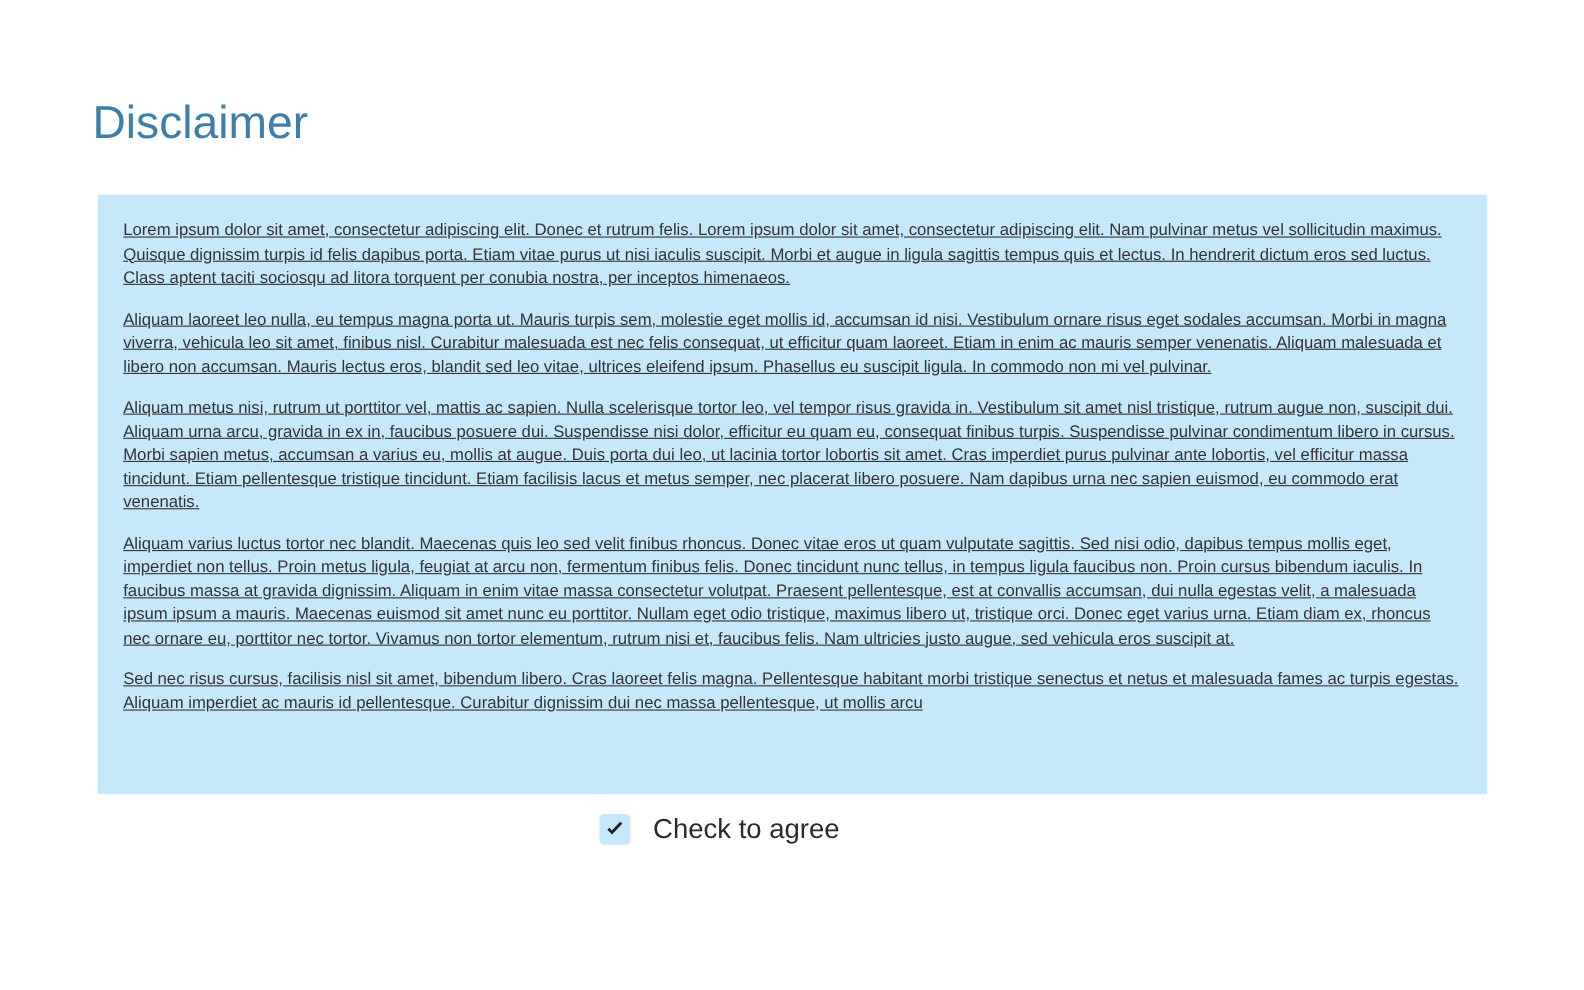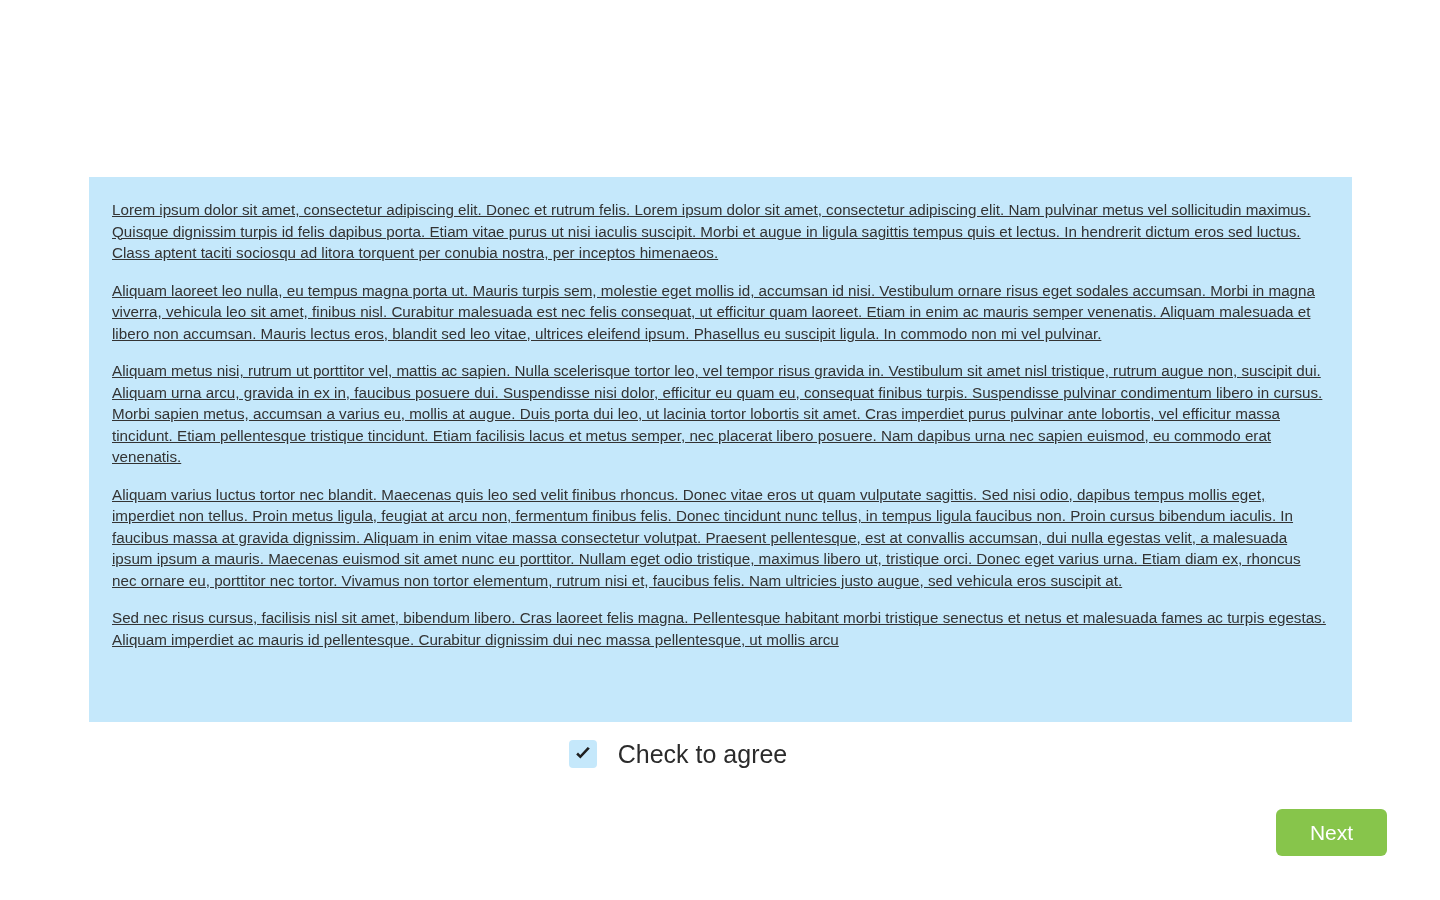--- a/index.html
+++ b/index.html
@@ -80,21 +80,20 @@
 
   
   .agree-row {
     position: absolute;
     left: 0;
     top: 740px;
     width: 1308px;
     display: flex;
     align-items: center;
     justify-content: center;
-    margin-left: 24px;
   }
 
   .agree-checkbox {
     width: 28px;
     height: 28px;
     border-radius: 4px;
     background: #c5e8fb;
     border: none;
     display: flex;
     align-items: center;
@@ -133,35 +132,35 @@
     align-items: center;
     justify-content: center;
     line-height: 1;
   }
 </style>
 </head>
 <body>
 
 <div id="page">
 
+  <h1 class="page-title">Disclaimer</h1>
 
   <div class="disclaimer-box">
     <p>Lorem ipsum dolor sit amet, consectetur adipiscing elit. Donec et rutrum felis. Lorem ipsum dolor sit amet, consectetur adipiscing elit. Nam pulvinar metus vel sollicitudin maximus. Quisque dignissim turpis id felis dapibus porta. Etiam vitae purus ut nisi iaculis suscipit. Morbi et augue in ligula sagittis tempus quis et lectus. In hendrerit dictum eros sed luctus. Class aptent taciti sociosqu ad litora torquent per conubia nostra, per inceptos himenaeos.</p>
     <p>Aliquam laoreet leo nulla, eu tempus magna porta ut. Mauris turpis sem, molestie eget mollis id, accumsan id nisi. Vestibulum ornare risus eget sodales accumsan. Morbi in magna viverra, vehicula leo sit amet, finibus nisl. Curabitur malesuada est nec felis consequat, ut efficitur quam laoreet. Etiam in enim ac mauris semper venenatis. Aliquam malesuada et libero non accumsan. Mauris lectus eros, blandit sed leo vitae, ultrices eleifend ipsum. Phasellus eu suscipit ligula. In commodo non mi vel pulvinar.</p>
     <p>Aliquam metus nisi, rutrum ut porttitor vel, mattis ac sapien. Nulla scelerisque tortor leo, vel tempor risus gravida in. Vestibulum sit amet nisl tristique, rutrum augue non, suscipit dui. Aliquam urna arcu, gravida in ex in, faucibus posuere dui. Suspendisse nisi dolor, efficitur eu quam eu, consequat finibus turpis. Suspendisse pulvinar condimentum libero in cursus. Morbi sapien metus, accumsan a varius eu, mollis at augue. Duis porta dui leo, ut lacinia tortor lobortis sit amet. Cras imperdiet purus pulvinar ante lobortis, vel efficitur massa tincidunt. Etiam pellentesque tristique tincidunt. Etiam facilisis lacus et metus semper, nec placerat libero posuere. Nam dapibus urna nec sapien euismod, eu commodo erat venenatis.</p>
     <p>Aliquam varius luctus tortor nec blandit. Maecenas quis leo sed velit finibus rhoncus. Donec vitae eros ut quam vulputate sagittis. Sed nisi odio, dapibus tempus mollis eget, imperdiet non tellus. Proin metus ligula, feugiat at arcu non, fermentum finibus felis. Donec tincidunt nunc tellus, in tempus ligula faucibus non. Proin cursus bibendum iaculis. In faucibus massa at gravida dignissim. Aliquam in enim vitae massa consectetur volutpat. Praesent pellentesque, est at convallis accumsan, dui nulla egestas velit, a malesuada ipsum ipsum a mauris. Maecenas euismod sit amet nunc eu porttitor. Nullam eget odio tristique, maximus libero ut, tristique orci. Donec eget varius urna. Etiam diam ex, rhoncus nec ornare eu, porttitor nec tortor. Vivamus non tortor elementum, rutrum nisi et, faucibus felis. Nam ultricies justo augue, sed vehicula eros suscipit at.</p>
     <p>Sed nec risus cursus, facilisis nisl sit amet, bibendum libero. Cras laoreet felis magna. Pellentesque habitant morbi tristique senectus et netus et malesuada fames ac turpis egestas. Aliquam imperdiet ac mauris id pellentesque. Curabitur dignissim dui nec massa pellentesque, ut mollis arcu</p>
   </div>
 
   <div class="agree-row">
     <div class="agree-checkbox">
       <span>
         <svg width="20" height="20" viewBox="0 0 20 20" aria-hidden="true">
           <path d="M3.2 10.4 L7.4 14.6 L16.8 4.6 L14.7 3.0 L7.3 10.9 L5.0 8.6 Z" fill="#1f1f1f"></path>
         </svg>
       </span>
     </div>
     <span class="agree-label">Check to agree</span>
   </div>
 
-  <button class="next-button">Next</button>
 
 </div>
 
 </body></html>

